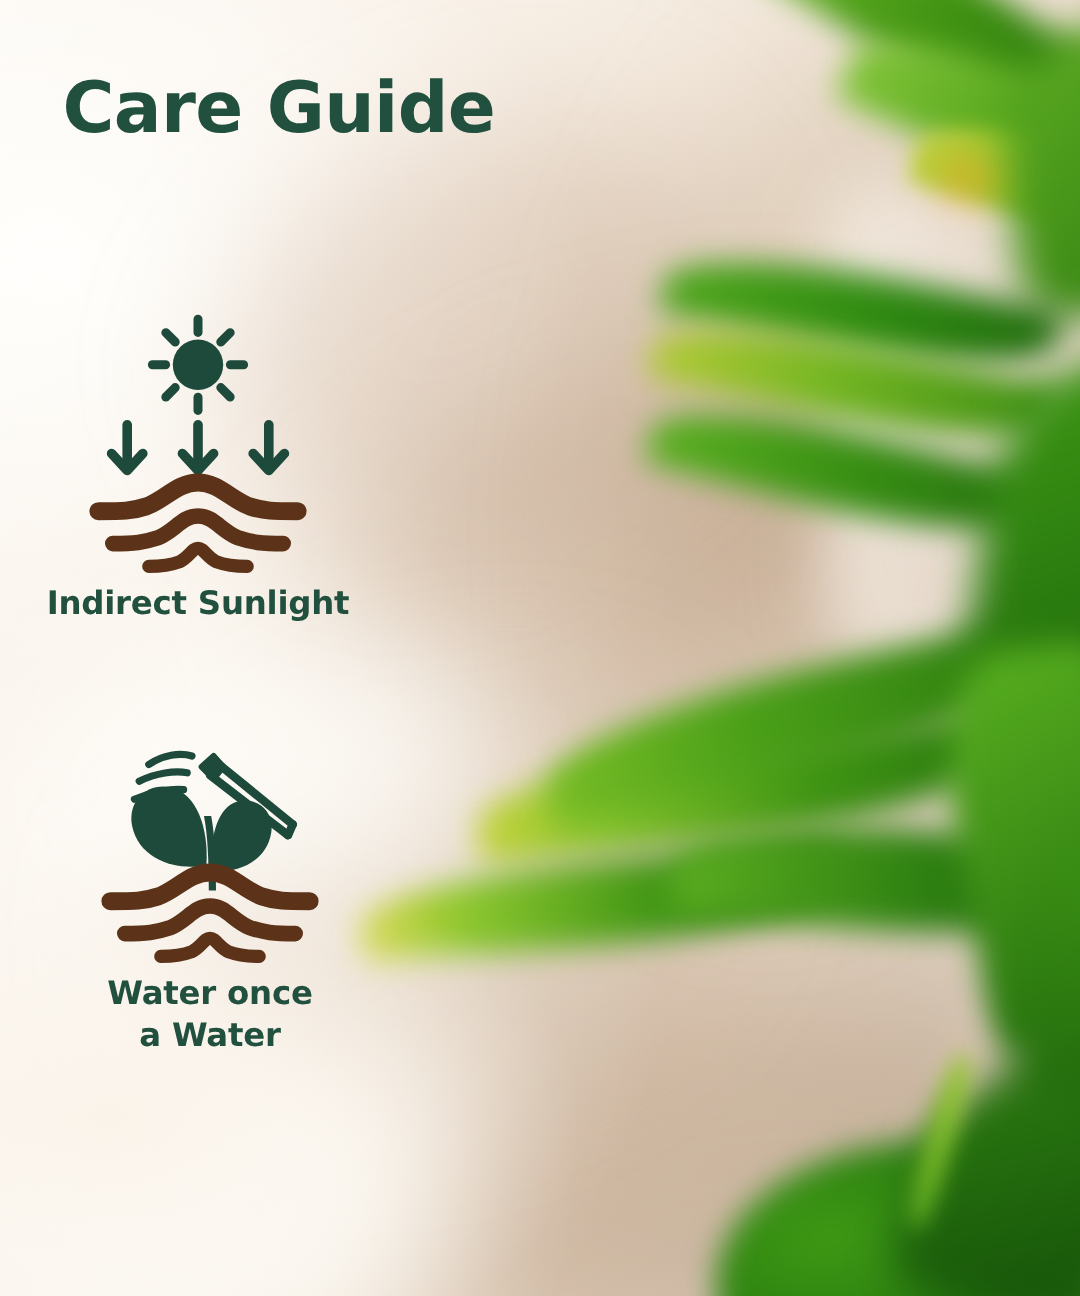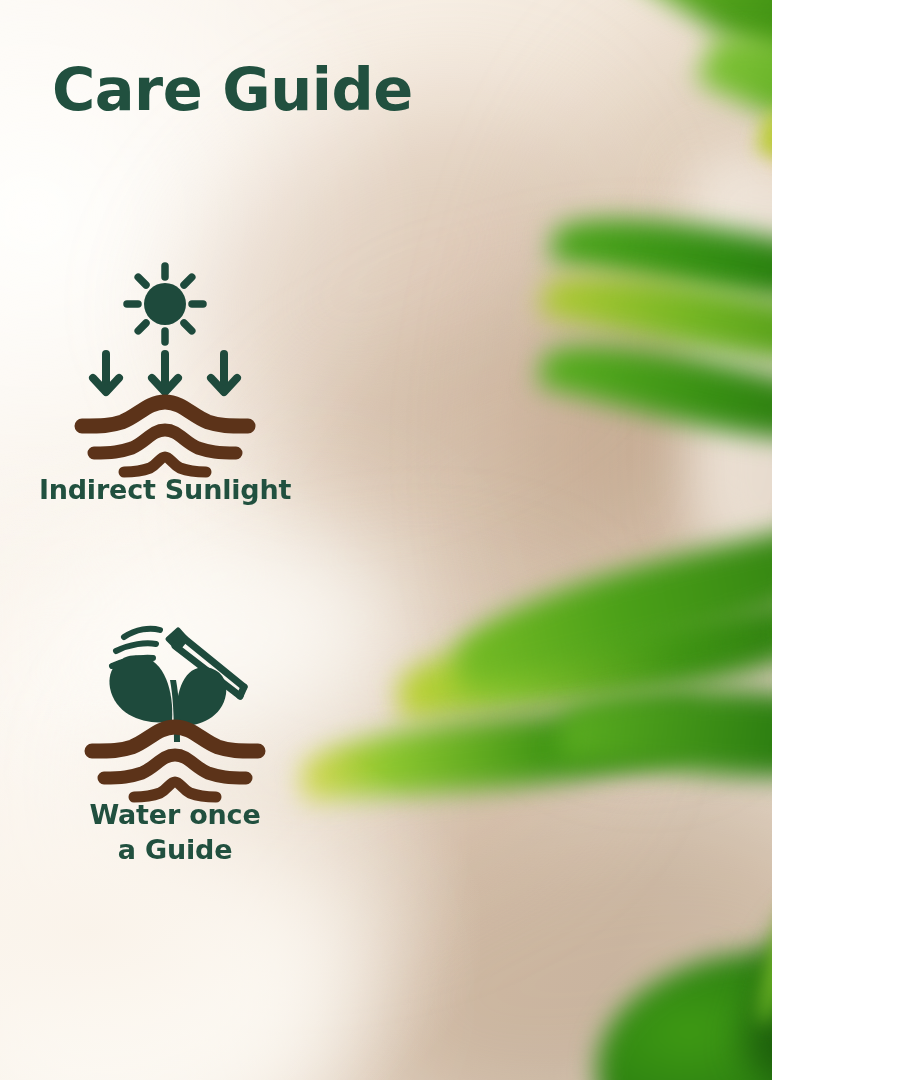--- a/index.html
+++ b/index.html
@@ -7,21 +7,21 @@
 
   html, body {
     width: 900px;
     height: 1080px;
     overflow: hidden;
     font-family: "Liberation Sans", sans-serif;
   }
 
   #page {
     position: relative;
-    width: 772px;
+    width: 900px;
     height: 1080px;
     background: #bef264;
     overflow: hidden;
   }
 
   
   #photo-bg {
     position: absolute;
     inset: 0;
     overflow: hidden;
@@ -116,20 +116,21 @@
   #block-sunlight { left: 10px;  top: 258px; width: 310px; }
   #block-water    { left: 20px;  top: 618px; width: 310px; }
 
   .icon-wrap {
     display: flex;
     justify-content: center;
     align-items: flex-end;
   }
 
   .care-label {
+    margin-top: 14px;
     color: #21503f;
     font-family: "DejaVu Sans", sans-serif;
     font-weight: 700;
     font-size: 27px;
     line-height: 1.28;
     letter-spacing: -0.2px;
   }
   #label-water { font-size: 27px; }
 
   svg { display: block; overflow: visible; }
@@ -305,18 +306,18 @@
           <g stroke="#5c3319" fill="none" stroke-linecap="round" stroke-linejoin="round">
             <path d="M2,133 C22,133 30,133 42,129 C58,123 68,109 85,109 C102,109 112,123 128,129 C140,133 148,133 168,133" stroke-width="15"></path>
             <path d="M14,160 C32,160 40,159 52,155 C66,149 72,137 85,137 C98,137 104,149 118,155 C130,159 138,160 156,160" stroke-width="13"></path>
             <path d="M44,179 C56,179 62,178 70,175 C78,171 80,164 85,164 C90,164 92,171 100,175 C108,178 114,179 126,179" stroke-width="11"></path>
           </g>
         </svg>
       </div>
 
       <div class="care-label" id="label-water">
         <div>Water once</div>
-        <div>a Guide</div>
+        <div>a Water</div>
       </div>
     </div>
 
   </div>
 </div>
 
 </body></html>

